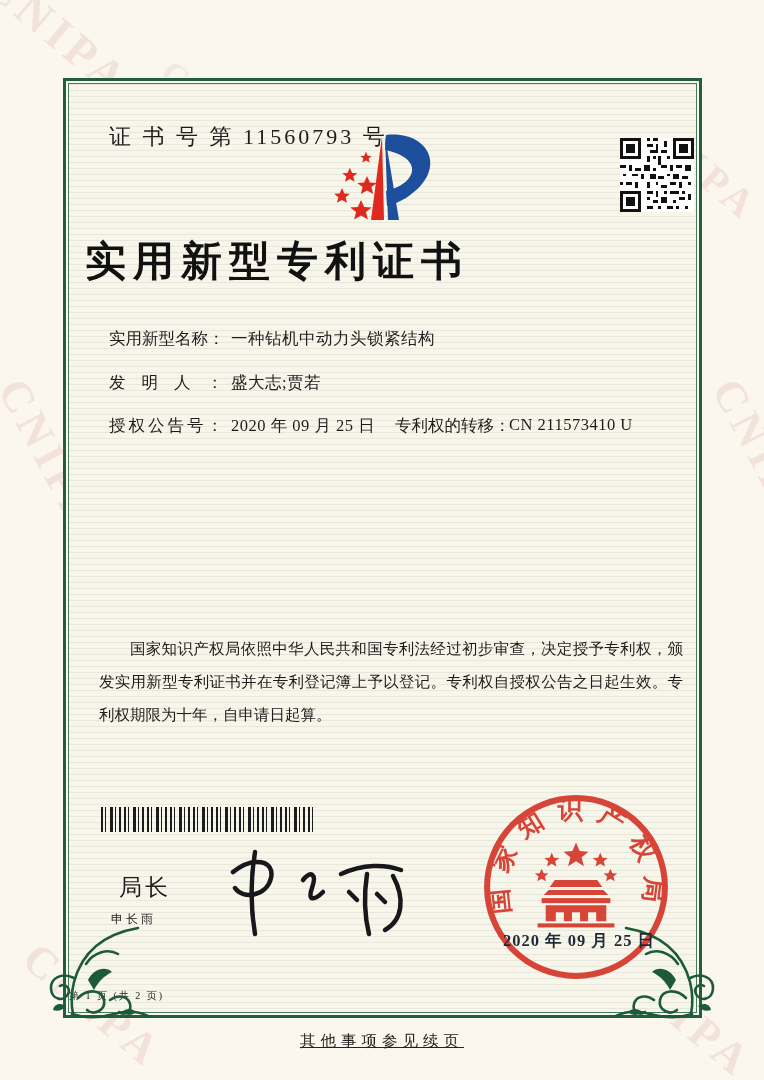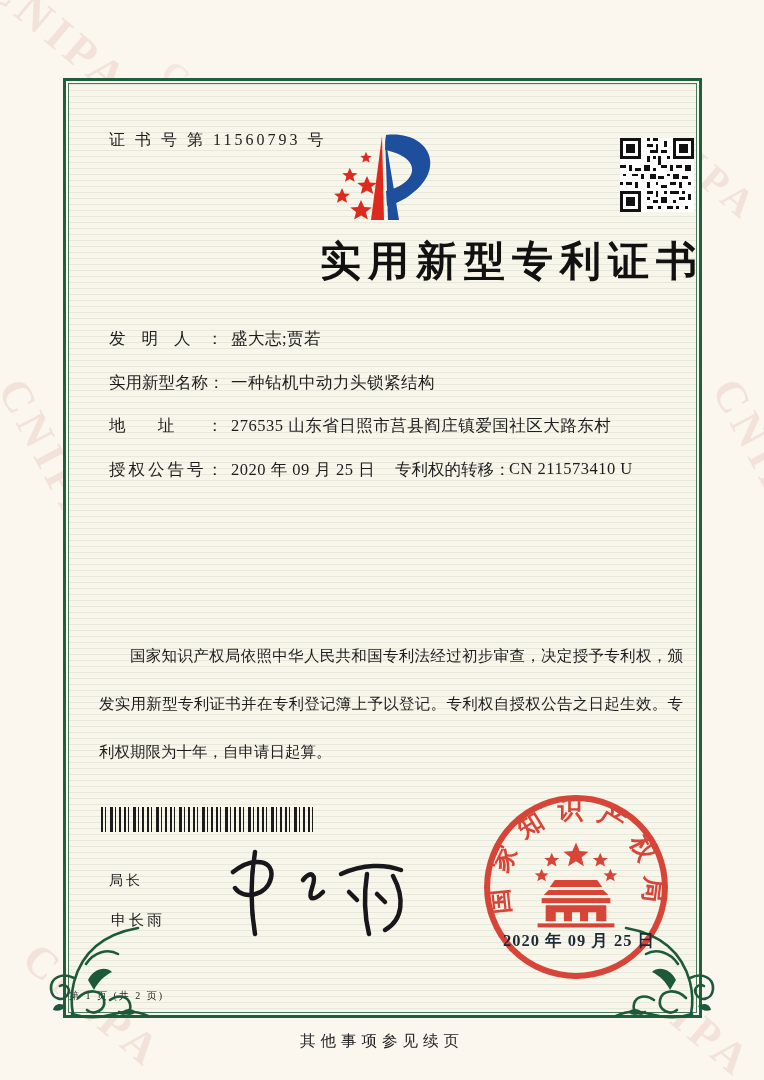--- a/index.html
+++ b/index.html
@@ -28,62 +28,62 @@
     position:absolute;left:63px;top:78px;width:639px;height:940px;
     border:3px solid #215e3d;box-sizing:border-box;background:#fbf8ef;
   }
   .frame-inner{
     position:absolute;inset:2px;border:1px solid #467a5c;
     background-color:#f8f5ea;
     background-image:repeating-linear-gradient(180deg,
       rgba(140,165,140,0.16) 0px,rgba(140,165,140,0.16) 1px,
       rgba(0,0,0,0) 1px,rgba(0,0,0,0) 6px);
   }
-  .cert-no{position:absolute;left:40px;top:46px;font-size:16px;letter-spacing:3px;}
+  .cert-no{position:absolute;left:40px;top:38px;font-size:22px;letter-spacing:3px;}
   .logo{position:absolute;left:256px;top:40px;width:190px;height:105px;}
   .qr{position:absolute;left:551px;top:54px;width:74px;height:74px;}
   .title{
-    position:absolute;left:8px;top:150px;width:100%;text-align:right;
+    position:absolute;left:16px;top:150px;width:100%;text-align:left;
     font-size:41px;font-weight:bold;letter-spacing:7px;color:#111;
   }
   .fields{position:absolute;left:40px;top:244px;width:566px;font-size:16.5px;}
   .field-row{position:relative;height:22px;margin-bottom:21.5px;white-space:nowrap;}
   .field-label{
     display:inline-block;width:114px;text-align:justify;text-align-last:justify;
     vertical-align:top;
   }
   .field-value{display:inline-block;margin-left:8px;letter-spacing:0.5px;}
   .grant-second{position:absolute;left:286px;top:0;}
   .grant-second .field-label{width:106px;}
   .paras{
     position:absolute;left:30px;top:548px;width:584px;
-    font-size:15.5px;line-height:48px;text-align:justify;
+    font-size:15.5px;line-height:33px;text-align:justify;
   }
   .paras p{margin:0;text-indent:2em;}
   .barcode{
     position:absolute;left:32px;top:723px;width:214px;height:25px;
     background:repeating-linear-gradient(90deg,
       #1b1b1b 0px,#1b1b1b 2px,rgba(0,0,0,0) 2px,rgba(0,0,0,0) 4px,
       #1b1b1b 4px,#1b1b1b 5px,rgba(0,0,0,0) 5px,rgba(0,0,0,0) 9px,
       #1b1b1b 9px,#1b1b1b 12px,rgba(0,0,0,0) 12px,rgba(0,0,0,0) 14px,
       #1b1b1b 14px,#1b1b1b 15px,rgba(0,0,0,0) 15px,rgba(0,0,0,0) 18px,
       #1b1b1b 18px,#1b1b1b 20px,rgba(0,0,0,0) 20px,rgba(0,0,0,0) 23px);
   }
-  .signer-title{position:absolute;left:40px;top:788px;font-size:14px;letter-spacing:3px;}
-  .signer-name{position:absolute;left:42px;top:827px;font-size:15px;letter-spacing:3px;}
+  .signer-title{position:absolute;left:50px;top:788px;font-size:23px;letter-spacing:3px;}
+  .signer-name{position:absolute;left:42px;top:827px;font-size:12px;letter-spacing:3px;}
   .signature{position:absolute;left:148px;top:758px;width:210px;height:105px;}
   .seal{position:absolute;left:410px;top:706px;width:194px;height:194px;opacity:0.93;}
   .seal-date{
     position:absolute;left:404px;top:846px;width:212px;text-align:center;
     font-size:16.5px;font-weight:bold;color:#1f2a38;letter-spacing:1px;z-index:5;
   }
   .page-info{position:absolute;left:0;top:905px;width:100%;text-align:left;font-size:10px;letter-spacing:2px;}
   .footer-note{
     position:absolute;left:0;top:1031px;width:100%;text-align:center;
-    font-size:15.5px;letter-spacing:5px;color:#222;
+    font-size:15.5px;letter-spacing:5px;color:#222;text-decoration:underline;
   }
   .flourish{position:absolute;width:128px;height:100px;z-index:3;}
   .flourish.fl-left{left:26px;top:924px;}
   .flourish.fl-right{left:610px;top:924px;transform:scaleX(-1);}
 </style>
 </head>
 <body>
 
 <div class="page">
 
@@ -181,27 +181,24 @@
             <rect x="16" y="23" width="2" height="1"></rect>
           <rect x="19" y="23" width="1" height="1"></rect>
             <rect x="22" y="23" width="1" height="1"></rect>
         </g>
       </svg>
 
       <div class="title">实用新型专利证书</div>
 
       <div class="fields">
         <div class="field-row">
-          <span class="field-label">发明人：</span><span class="field-value">盛大志;贾若</span>
-        </div>
-        <div class="field-row">
           <span class="field-label">实用新型名称：</span><span class="field-value">一种钻机中动力头锁紧结构</span>
         </div>
         <div class="field-row">
-          <span class="field-label">地址：</span><span class="field-value">276535 山东省日照市莒县阎庄镇爱国社区大路东村</span>
+          <span class="field-label">发明人：</span><span class="field-value">盛大志;贾若</span>
         </div>
         <div class="field-row">
           <span class="field-label">授权公告号：</span><span class="field-value">2020 年 09 月 25 日</span>
           <span class="grant-second">
             <span class="field-label">专利权的转移：</span><span class="field-value">CN 211573410 U</span>
           </span>
         </div>
       </div>
 
       <div class="paras">

